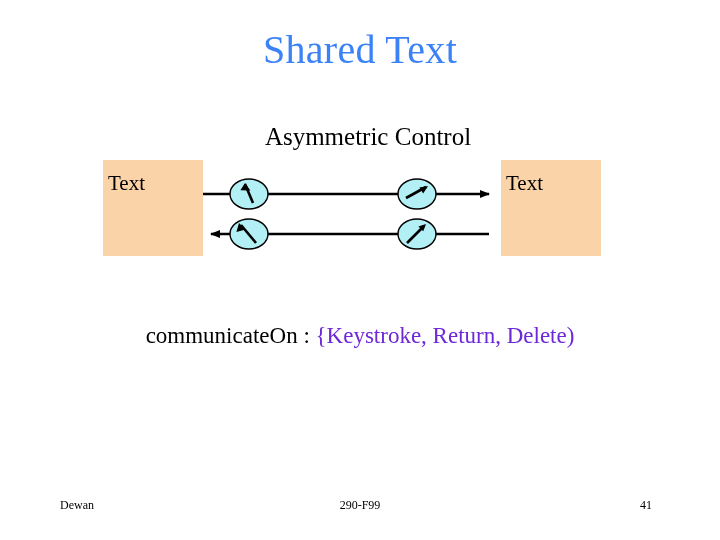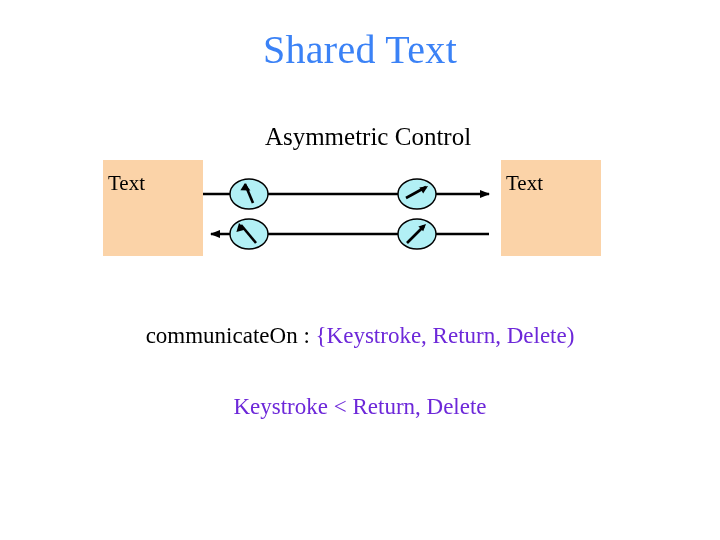--- a/index.html
+++ b/index.html
@@ -182,16 +182,20 @@
           <ellipse cx="417" cy="234" rx="19" ry="15" fill="#b2f0f5" stroke="#000000" stroke-width="1.4"></ellipse>
           <line x1="407" y1="243" x2="424" y2="226" stroke="#000000" stroke-width="2.6"></line>
           <path d="M426,224 L418.4,226.4 L423.2,231.2 Z" fill="#000000"></path>
         </g>
       </g>
     </svg>
   </div>
 
   <div class="body-line" id="body-line-1"><span class="txt-black">communicateOn : </span><span class="txt-accent">{Keystroke, Return, Delete)</span></div>
 
-  <div class="body-line txt-accent" id="body-line-2">Keystroke &lt; Return, Delete</div>
-
+
+  <div id="footer">
+    <div class="footer-cell" id="footer-author">Dewan</div>
+    <div class="footer-cell" id="footer-course">290-F99</div>
+    <div class="footer-cell" id="footer-page">41</div>
+  </div>
 
 </div>
 
 </body></html>

